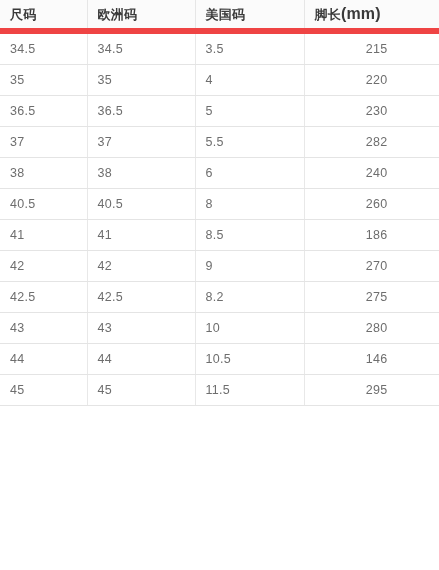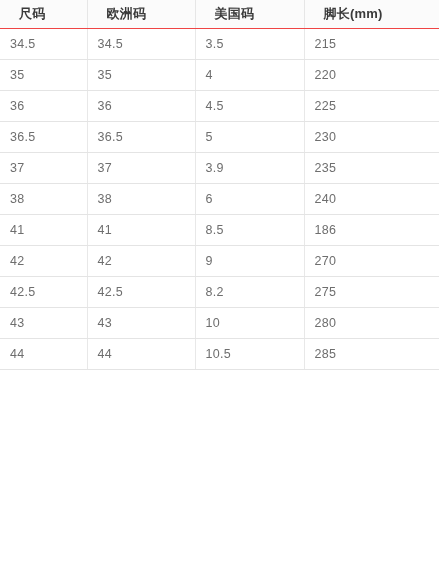--- a/index.html
+++ b/index.html
@@ -19,57 +19,58 @@
     table-layout: fixed;
   }
   .size-table col.c1 { width: 87px; }
   .size-table col.c2 { width: 108px; }
   .size-table col.c3 { width: 109px; }
   .size-table col.c4 { width: 135px; }
 
   .size-table thead th {
     background: #fbfbfb;
     height: 28px;
-    padding: 0 0 0 19px;
+    padding: 0 0 0 10px;
     margin: 12px;
     text-align: left;
     vertical-align: middle;
     font-size: 13px;
     font-weight: bold;
     color: #3a3a3a;
     border-right: 1px solid #e6e6e6;
-    border-bottom: 1px solid #ef4444;
+    border-bottom: 6px solid #ef4444;
     white-space: nowrap;
     letter-spacing: 0.2px;
   }
   .size-table thead th.last-col {
     border-right: none;
   }
   .unit {
-    font-size: 13px;
+    font-size: 16px;
     font-weight: bold;
     color: #3a3a3a;
   }
 
   .size-table tbody td {
     height: 30px;
     padding: 0 0 0 10px;
     margin: 0;
     text-align: left;
     vertical-align: middle;
     font-size: 12.5px;
     font-weight: normal;
     color: #6e6e6e;
     border-right: 1px solid #e8e8e8;
     border-bottom: 1px solid #e4e4e4;
     white-space: nowrap;
     letter-spacing: 0.3px;
   }
   .size-table tbody td.last-col {
     border-right: none;
+    text-align: center;
   }
 </style>
 </head>
 <body>
 
 <table class="size-table">
   <colgroup>
     <col class="c1">
       <col class="c2">
       <col class="c3">
@@ -90,42 +91,42 @@
         <td>3.5</td>
         <td class="last-col">215</td>
       </tr>
       <tr>
         <td>35</td>
         <td>35</td>
         <td>4</td>
         <td class="last-col">220</td>
       </tr>
       <tr>
-        <td>36</td>
-        <td>36</td>
-        <td>4.5</td>
-        <td class="last-col">225</td>
-      </tr>
-      <tr>
         <td>36.5</td>
         <td>36.5</td>
         <td>5</td>
         <td class="last-col">230</td>
       </tr>
       <tr>
         <td>37</td>
         <td>37</td>
-        <td>3.9</td>
-        <td class="last-col">235</td>
+        <td>5.5</td>
+        <td class="last-col">282</td>
       </tr>
       <tr>
         <td>38</td>
         <td>38</td>
         <td>6</td>
         <td class="last-col">240</td>
+      </tr>
+      <tr>
+        <td>40.5</td>
+        <td>40.5</td>
+        <td>8</td>
+        <td class="last-col">260</td>
       </tr>
       <tr>
         <td>41</td>
         <td>41</td>
         <td>8.5</td>
         <td class="last-col">186</td>
       </tr>
       <tr>
         <td>42</td>
         <td>42</td>
@@ -141,16 +142,22 @@
       <tr>
         <td>43</td>
         <td>43</td>
         <td>10</td>
         <td class="last-col">280</td>
       </tr>
       <tr>
         <td>44</td>
         <td>44</td>
         <td>10.5</td>
-        <td class="last-col">285</td>
+        <td class="last-col">146</td>
+      </tr>
+      <tr>
+        <td>45</td>
+        <td>45</td>
+        <td>11.5</td>
+        <td class="last-col">295</td>
       </tr>
     </tbody>
 </table>
 
 </body></html>

